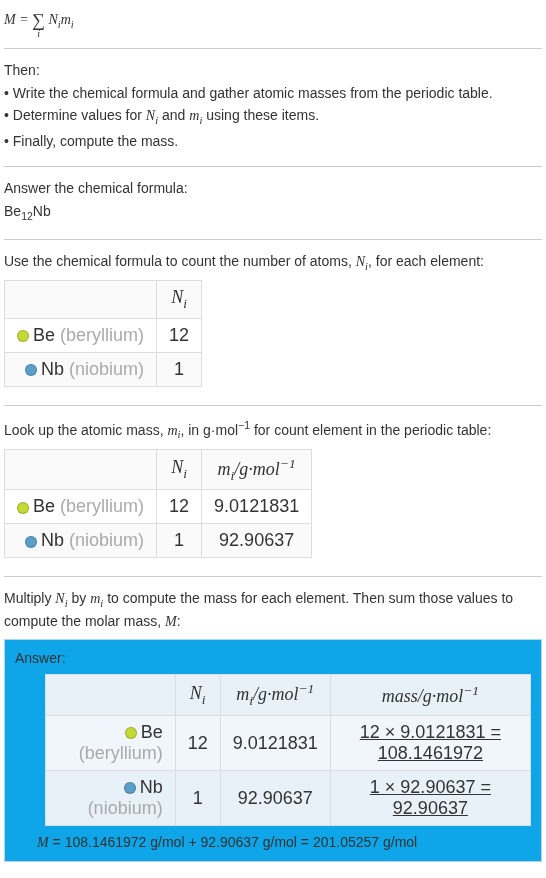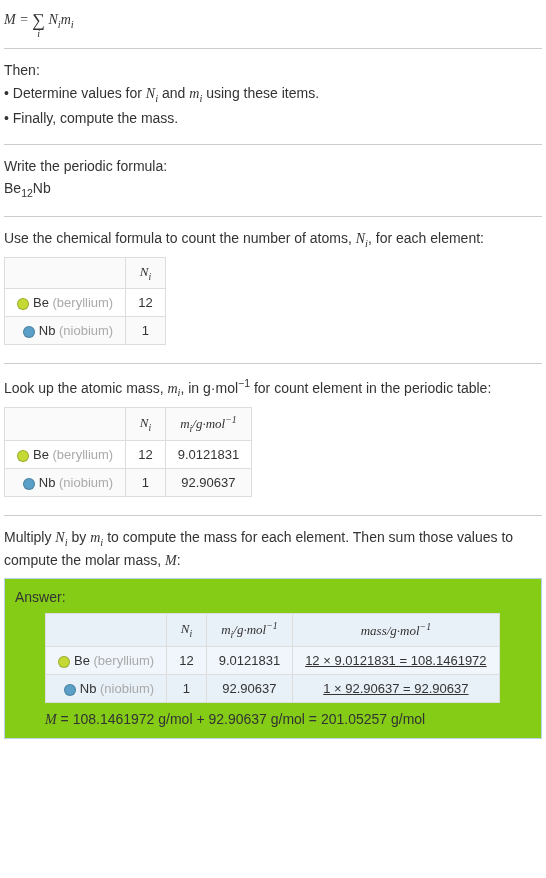--- a/index.html
+++ b/index.html
@@ -54,21 +54,21 @@
       font-style: italic;
     }
     table {
       border-collapse: collapse;
       margin: 6px 0;
     }
     th, td {
       border: 1px solid #ddd;
       padding: 6px 12px;
       text-align: center;
-      font-size: 13px;
+      font-size: 18px;
     }
     th {
       background: #fafafa;
       font-weight: normal;
       font-style: italic;
       font-family: Georgia, serif;
     }
     tr:nth-child(odd) td {
       background: #fafafa;
     }
@@ -85,41 +85,41 @@
       border: 1px solid rgba(0,0,0,0.2);
     }
     .element-cell {
       text-align: right;
     }
     .element-label {
       color: #aaa;
     }
     .answer-box {
       border: 1px solid #b8d4e8;
-      background: #84cc16;
+      background: #0ea5e9;
       padding: 10px;
       margin-top: 8px;
     }
     .answer-title {
       margin-bottom: 8px;
     }
     .answer-box table {
       margin-left: 30px;
     }
     .answer-box th {
       background: #e8f0f8;
     }
     .answer-box tr:nth-child(odd) td {
       background: #e8f0f8;
     }
     .answer-box tr:nth-child(even) td {
       background: #f0f6fb;
     }
     .final-mass {
-      margin-left: 30px;
+      margin-left: 22px;
       margin-top: 8px;
       font-style: italic;
       font-family: Georgia, serif;
     }
     .mass-cell {
       text-align: center;
       text-decoration: underline;
     }
     .italic-var {
       font-style: italic;
@@ -132,30 +132,31 @@
 <div class="section">
   <div class="section-text formula">
     <span>M = </span><span class="sum-symbol">∑<span class="sum-i">i</span></span><span> N</span><span class="sub">i</span><span>m</span><span class="sub">i</span>
   </div>
 </div>
 
 <hr class="hr">
 
 <div class="section">
   <div class="section-text">Then:</div>
+  <div class="section-text">• Write the chemical formula and gather atomic masses from the periodic table.</div>
   <div class="section-text">
     <span>• Determine values for </span><span class="italic-var">N</span><span class="sub italic-var">i</span><span> and </span><span class="italic-var">m</span><span class="sub italic-var">i</span><span> using these items.</span>
   </div>
   <div class="section-text">• Finally, compute the mass.</div>
 </div>
 
 <hr class="hr">
 
 <div class="section">
-  <div class="section-text">Write the periodic formula:</div>
+  <div class="section-text">Answer the chemical formula:</div>
   <div class="section-text">
     <span>Be</span><span class="sub">12</span><span>Nb</span>
   </div>
 </div>
 
 <hr class="hr">
 
 <div class="section">
   <div class="section-text">
     <span>Use the chemical formula to count the number of atoms, </span><span class="italic-var">N</span><span class="sub italic-var">i</span><span>, for each element:</span>

